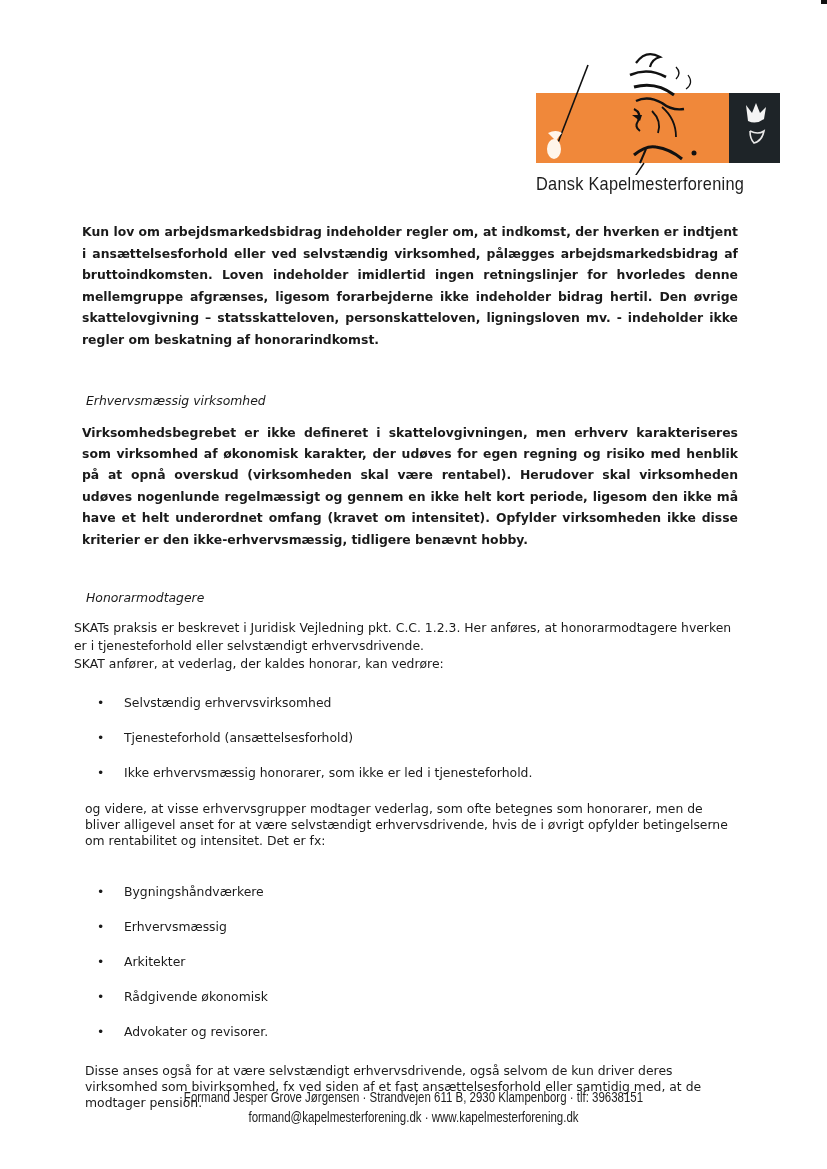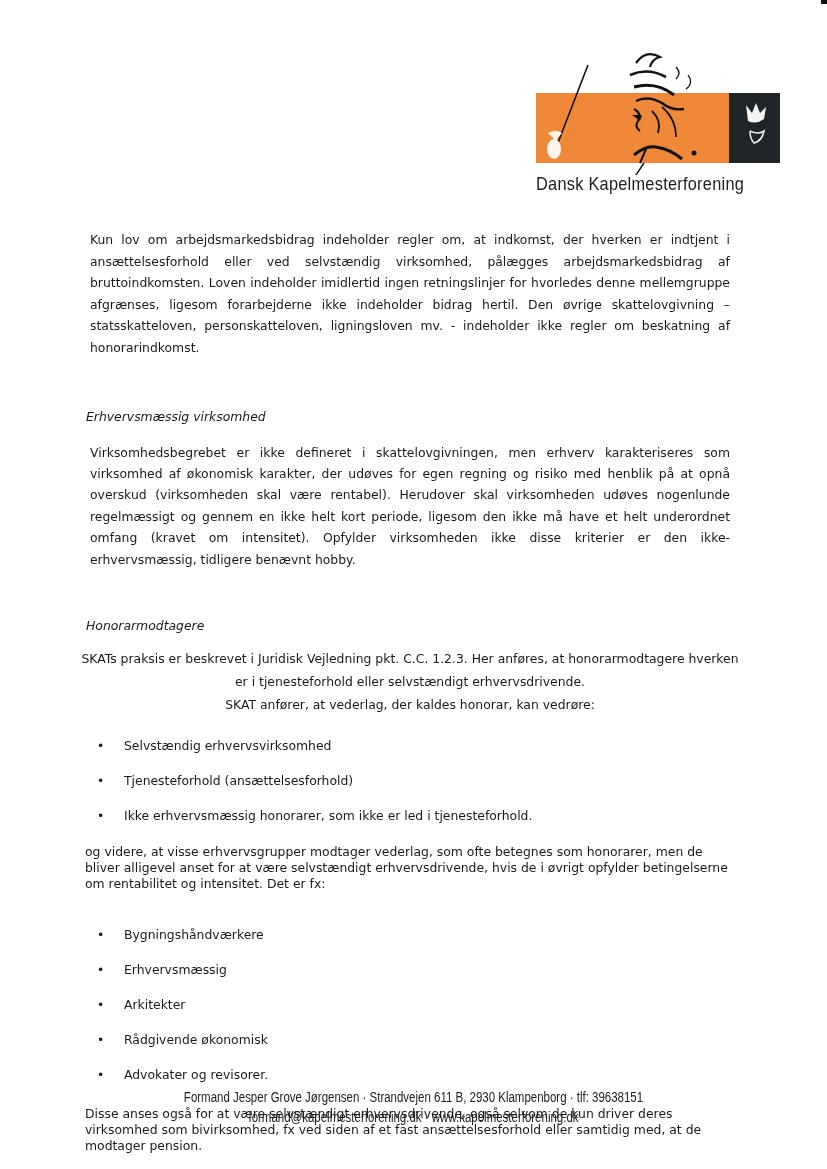--- a/index.html
+++ b/index.html
@@ -4,23 +4,23 @@
 <style>
   html, body { margin: 0; padding: 0; background: #ffffff; }
   body { width: 827px; height: 1169px; position: relative; overflow: hidden; font-family: "DejaVu Sans", sans-serif; color: #1a1a1a; }
   .corner-mark { position: absolute; top: 0; right: 0; width: 6px; height: 4px; background: #111; }
   .logo { position: absolute; left: 510px; top: 45px; width: 250px; height: 160px; margin-left: 26px; }
   .logo .band { position: absolute; left: 0; top: 48px; width: 193px; height: 70px; background: #f0883a; }
   .logo .dark { position: absolute; left: 193px; top: 48px; width: 51px; height: 70px; background: #1e2428; }
   .logo svg { position: absolute; left: 0; top: 0; }
   .logo .org-name { position: absolute; left: 0; top: 128px; width: 250px; font-family: "Liberation Sans", sans-serif; font-size: 19px; letter-spacing: 0.3px; color: #1d1d1d; transform: scaleX(0.86); transform-origin: left; white-space: nowrap; }
   .content { position: absolute; left: 74px; top: 213px; width: 672px; font-size: 12.4px; }
-  .para-justify { text-align: justify; line-height: 21.6px; margin: 16px; }
+  .para-justify { text-align: justify; line-height: 21.6px; margin: 8px; font-weight: bold; }
   .section-title { font-style: italic; margin: 12px; line-height: 19px; }
-  .para { margin: 0; line-height: 23px; text-align: center; }
+  .para { margin: 0; line-height: 18px; }
   .para-tight { margin: 11px; line-height: 16px; }
   ul.bullets { list-style: none; margin: 0; padding: 0; }
   ul.bullets li { position: relative; padding-left: 50px; height: 35px; line-height: 19px; }
   ul.bullets li .dot { position: absolute; left: 23px; top: 0; }
   .footer { position: absolute; left: 0; top: 1087px; width: 827px; text-align: center; font-family: "Liberation Sans", sans-serif; font-size: 14px; line-height: 20px; color: #1d1d1d; }
   .footer .line { display: block; transform: scaleX(0.82); transform-origin: center; white-space: nowrap; }
 </style>
 </head>
 <body>
 

